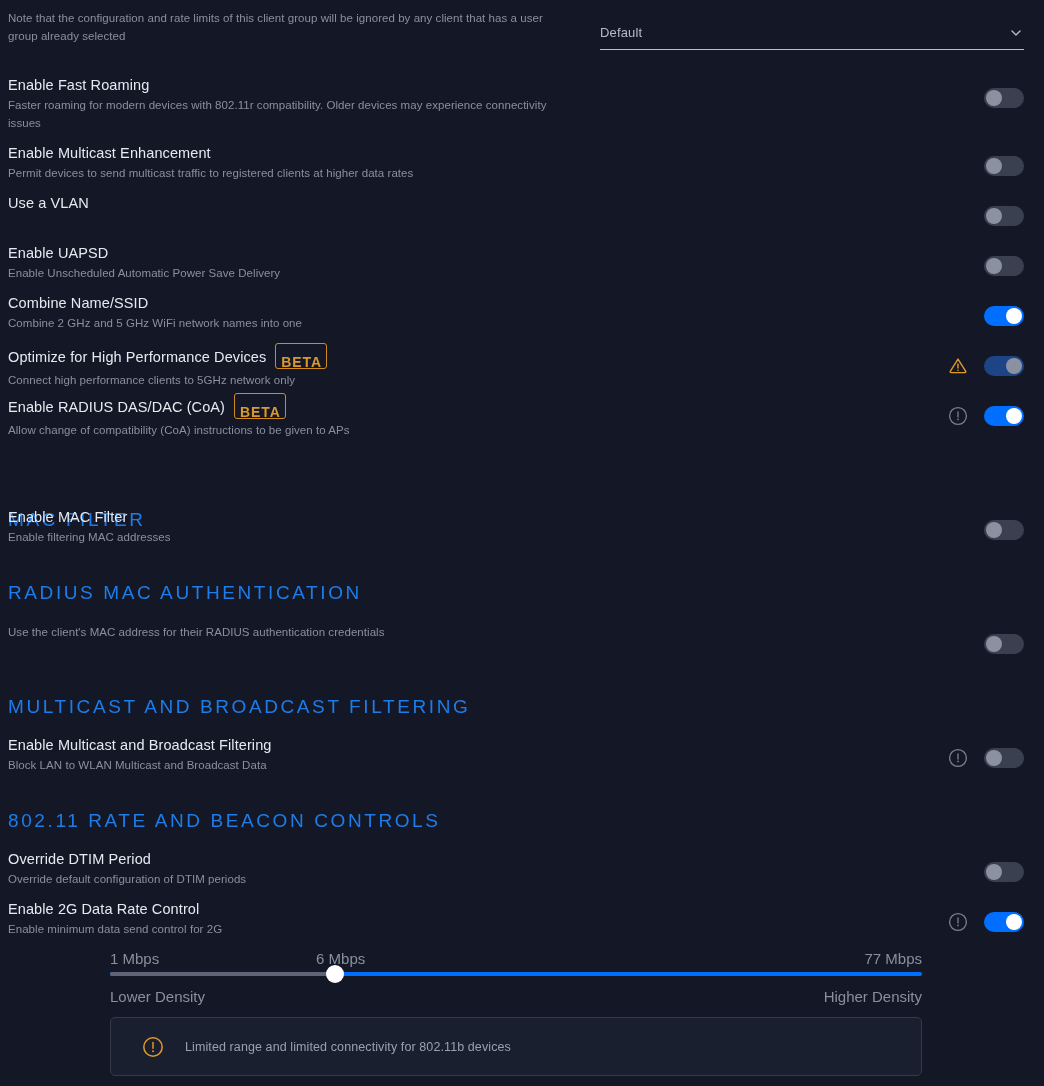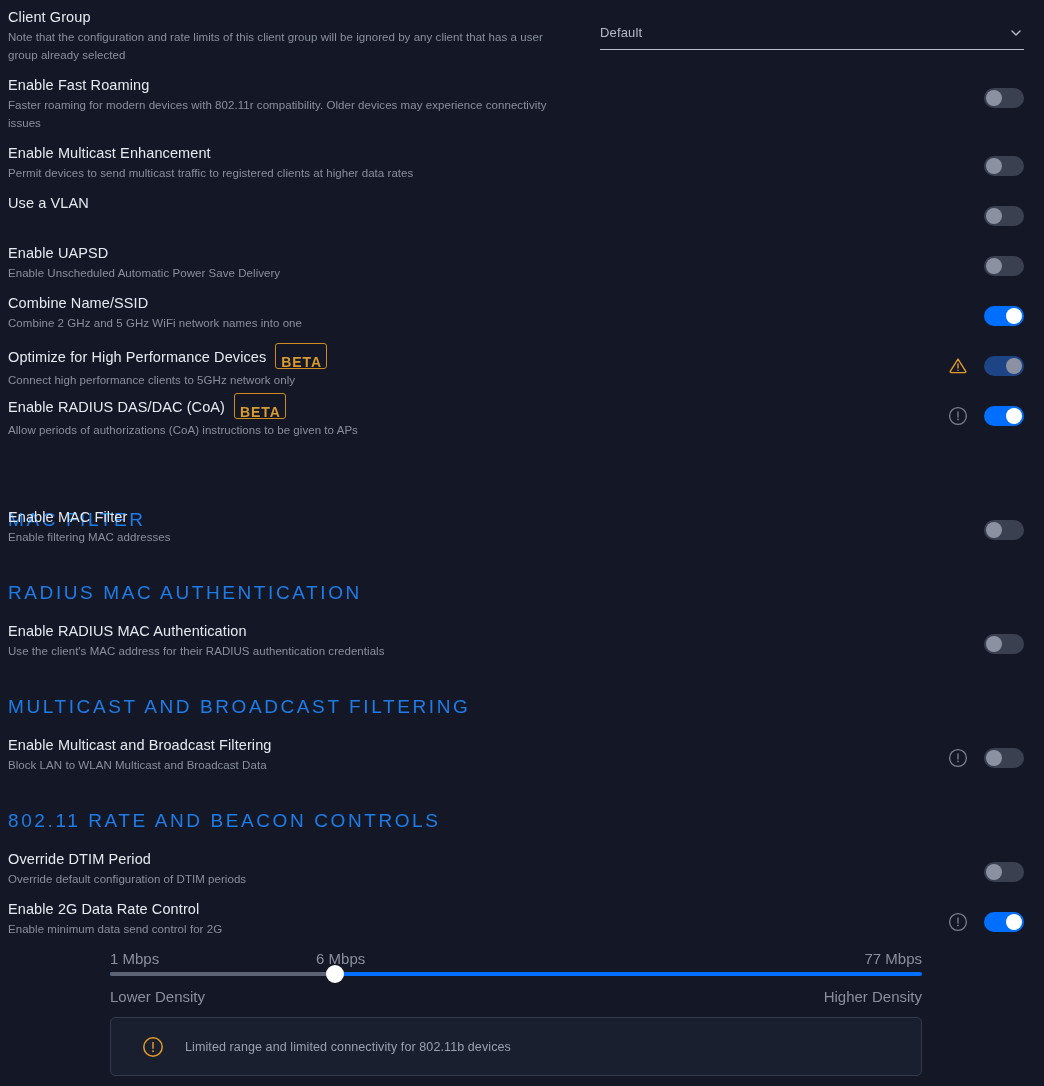--- a/index.html
+++ b/index.html
@@ -192,23 +192,20 @@
     letter-spacing: 0.1px;
   }
 </style>
 </head>
 <body>
 
 <div class="page">
 
   <div class="row" style="top:8px;">
     <div class="row-text">
-      <div class="row-title">
-        <span>Client Group</span>
-      </div>
       <div class="row-desc">Note that the configuration and rate limits of this client group will be ignored by any client that has a user group already selected</div>
     </div>
     <div class="dropdown">
       <span class="dropdown-value">Default</span>
       <span class="dropdown-chevron">
         <svg viewBox="0 0 12 12">
             <path d="M2 4 L6 8 L10 4" fill="none" stroke="#b5bac8" stroke-width="1.4" stroke-linecap="round" stroke-linejoin="round"></path>
           </svg>
       </span>
     </div>
@@ -287,21 +284,21 @@
         <div class="toggle on-muted" style="left: 984px; top: 12px;">
           <div class="knob"></div>
         </div>
       </div>
       <div class="row" style="top: 394px;">
         <div class="row-text">
           <div class="row-title">
             <span>Enable RADIUS DAS/DAC (CoA)</span>
             <span class="beta-badge">BETA</span>
           </div>
-          <div class="row-desc">Allow periods of authorizations (CoA) instructions to be given to APs</div>
+          <div class="row-desc">Allow change of compatibility (CoA) instructions to be given to APs</div>
         </div>
         <span class="status-icon" style="left: 948px; top: 12px;">
           <svg viewBox="0 0 20 20">
             <circle cx="10" cy="10" r="8.4" fill="none" stroke="#7b8191" stroke-width="1.3"></circle>
             <line x1="10" y1="5.8" x2="10" y2="11" stroke="#7b8191" stroke-width="1.3" stroke-linecap="round"></line>
             <circle cx="10" cy="13.4" r="0.85" fill="#7b8191"></circle>
           </svg>
         </span>
         <div class="toggle on" style="left: 984px; top: 12px;">
           <div class="knob"></div>
@@ -318,23 +315,20 @@
           </div>
           <div class="row-desc">Enable filtering MAC addresses</div>
         </div>
         <div class="toggle" style="left: 984px; top: 12px;">
           <div class="knob"></div>
         </div>
       </div>
       <div class="section-header" style="top: 582px;">RADIUS MAC AUTHENTICATION</div>
       <div class="row" style="top: 622px;">
         <div class="row-text">
-          <div class="row-title">
-            <span>Enable RADIUS MAC Authentication</span>
-          </div>
           <div class="row-desc">Use the client's MAC address for their RADIUS authentication credentials</div>
         </div>
         <div class="toggle" style="left: 984px; top: 12px;">
           <div class="knob"></div>
         </div>
       </div>
       <div class="section-header" style="top: 696px;">MULTICAST AND BROADCAST FILTERING</div>
       <div class="row" style="top: 736px;">
         <div class="row-text">
           <div class="row-title">

